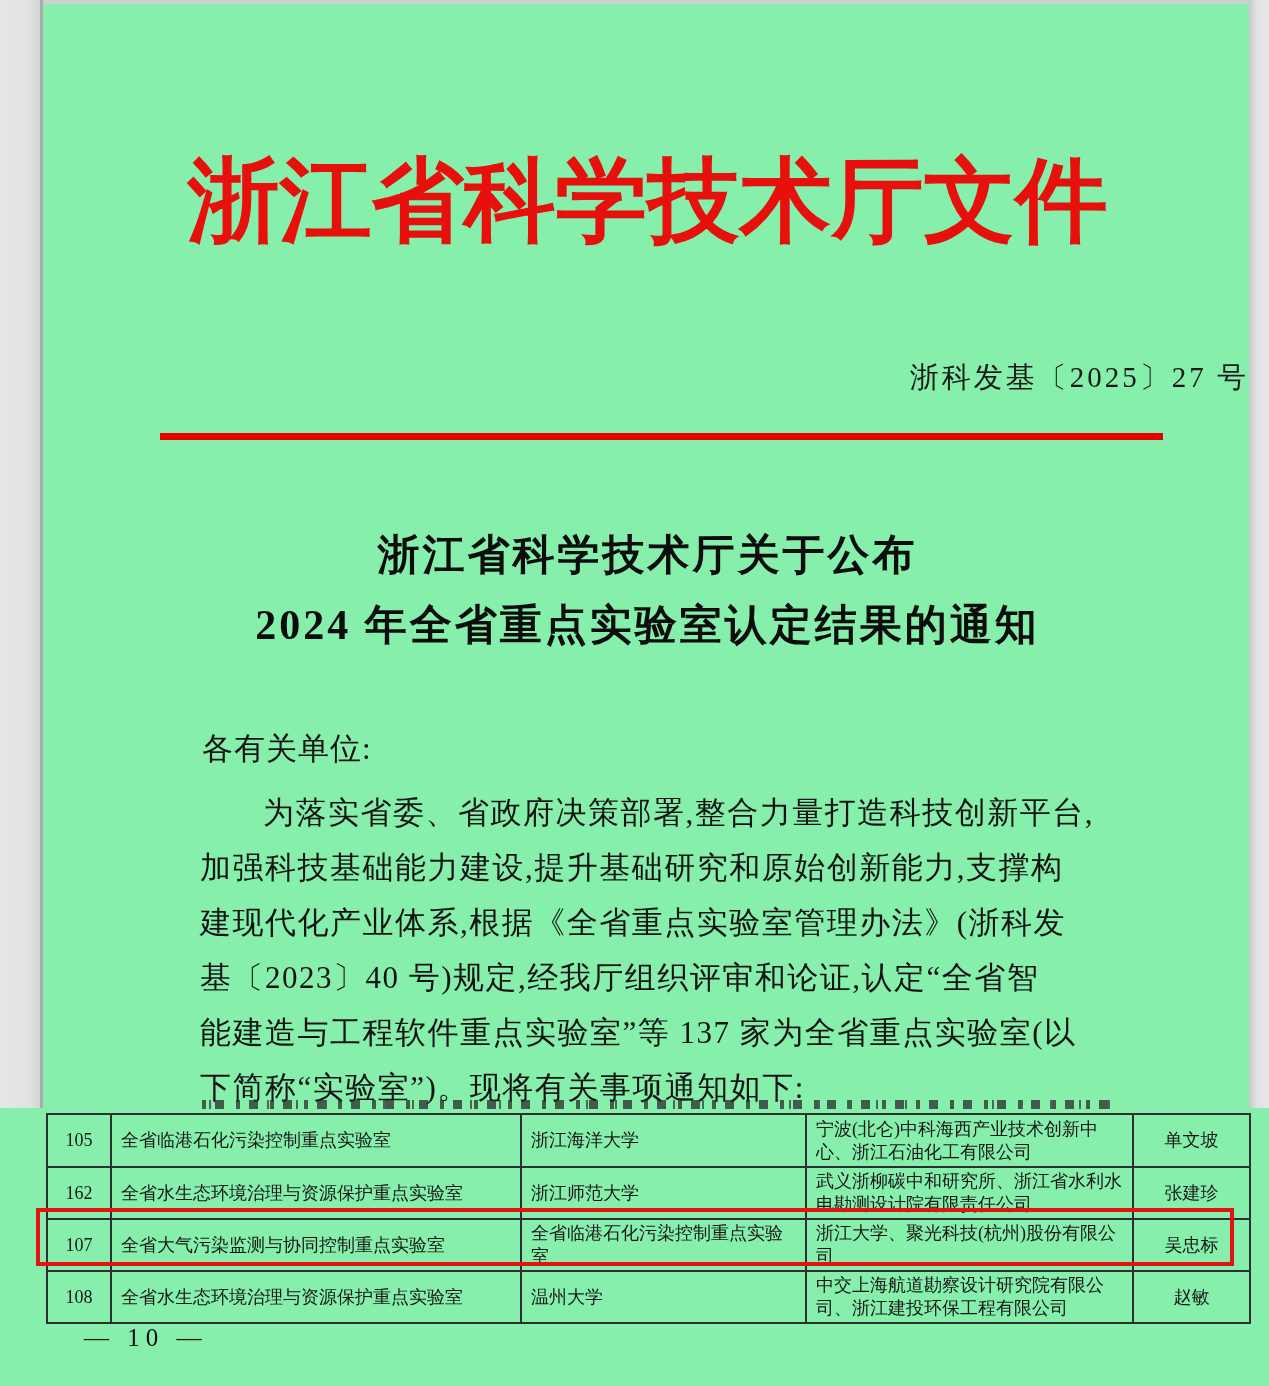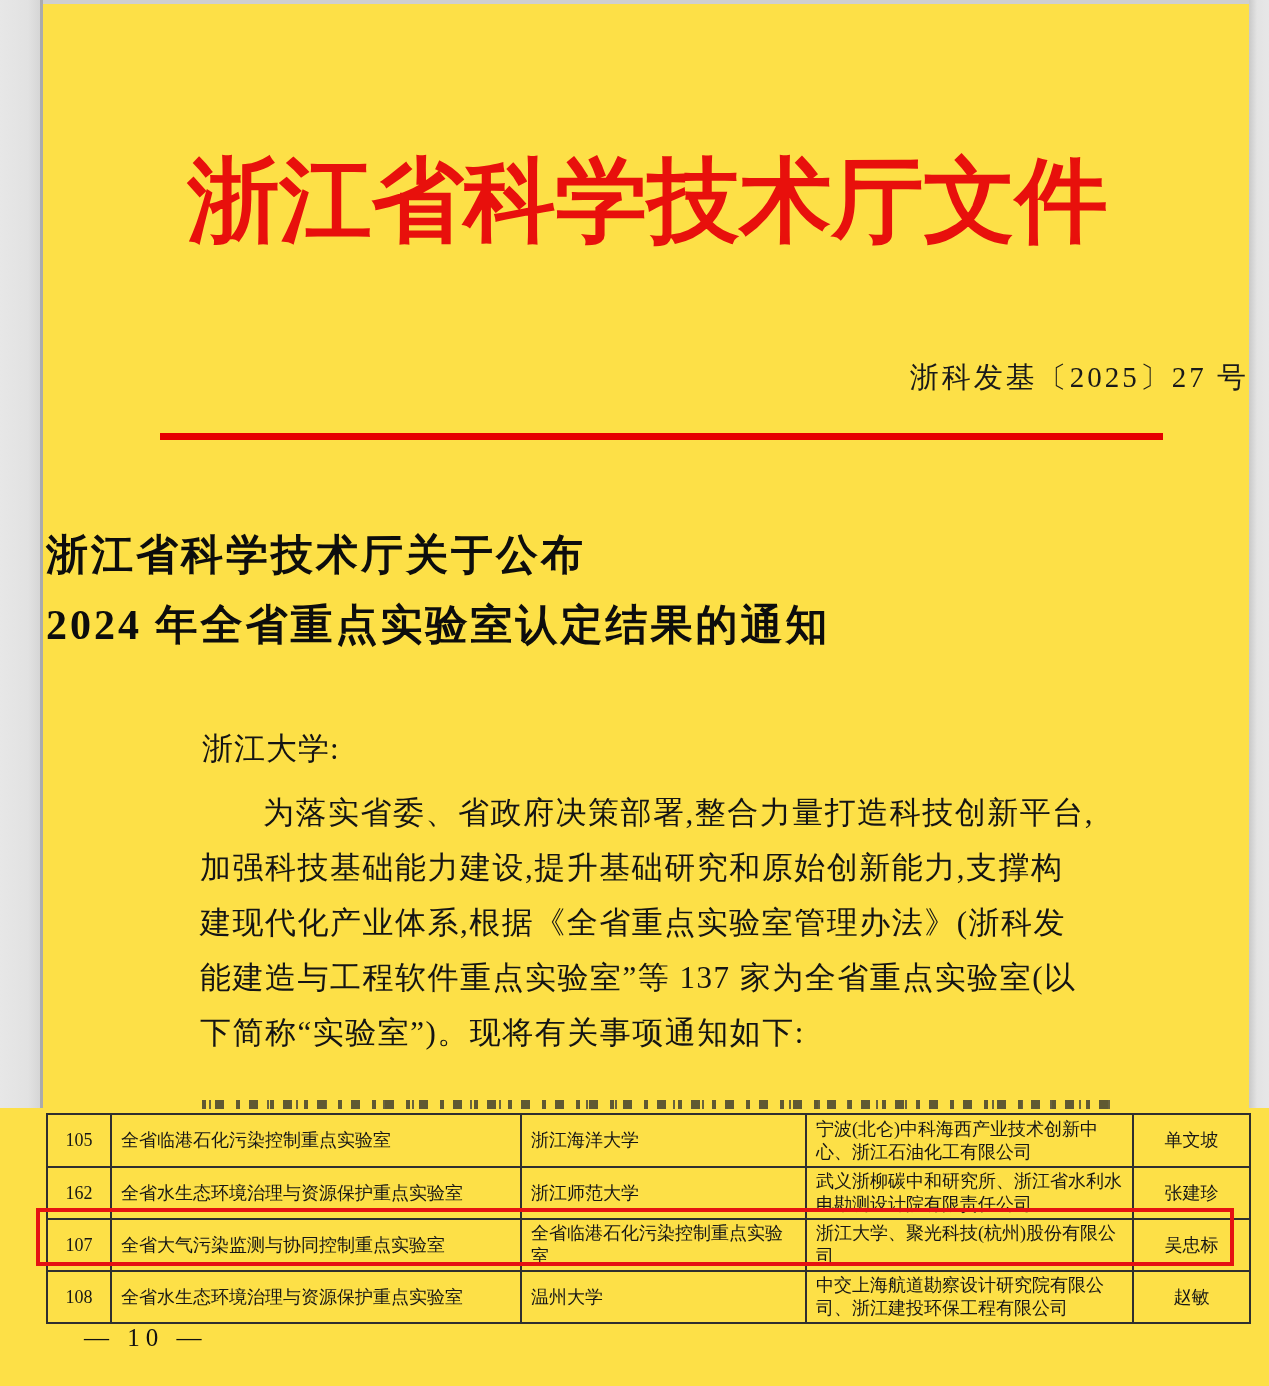--- a/index.html
+++ b/index.html
@@ -1,19 +1,19 @@
 <!DOCTYPE html>
 <html><head>
 <meta charset="utf-8">
 <style>
   * { margin:0; padding:0; box-sizing:border-box; }
   html,body { background:#ffffff; }
   .screen {
     position:relative; width:1269px; height:1386px;
-    background:#fde047; overflow:hidden;
+    background:#86efac; overflow:hidden;
     font-family:"Liberation Serif", serif;
     color:#111111;
   }
   
   .edge-top { position:absolute; left:0; top:0; width:1269px; height:4px; background:#cfcfcf; }
   .edge-left {
     position:absolute; left:0; top:0; width:43px; height:1108px;
     background:linear-gradient(90deg,#e7e7e7 0%,#e2e2e2 70%,#d6d6d6 100%);
     border-right:3px solid #ababab;
   }
@@ -31,21 +31,21 @@
   .doc-number {
     position:absolute; left:46px; top:358px; width:1203px;
     text-align:right; font-size:29px; letter-spacing:3px; color:#1a1a1a;
   }
   .red-divider {
     position:absolute; left:160px; top:433px; width:1003px; height:7px;
     background:#e60000;
   }
   .notice-title {
     position:absolute; left:46px; top:520px; width:1203px;
-    font-weight:bold; font-size:42px; line-height:70px;
+    text-align:center; font-weight:bold; font-size:42px; line-height:70px;
     letter-spacing:3px; color:#0d0d0d;
   }
   .salutation {
     position:absolute; left:202px; top:728px;
     font-size:31px; color:#141414; letter-spacing:1px;
   }
   .body-text {
     position:absolute; left:200px; top:785px; width:920px;
     font-size:31px; line-height:55px; letter-spacing:1.5px; color:#141414;
   }
@@ -95,26 +95,27 @@
 
   <div class="doc-number">浙科发基〔2025〕27 号</div>
 
   <div class="red-divider"></div>
 
   <div class="notice-title">
     <div>浙江省科学技术厅关于公布</div>
     <div>2024 年全省重点实验室认定结果的通知</div>
   </div>
 
-  <div class="salutation">浙江大学:</div>
+  <div class="salutation">各有关单位:</div>
 
   <div class="body-text">
     <div class="body-line indent">为落实省委、省政府决策部署,整合力量打造科技创新平台,</div>
     <div class="body-line">加强科技基础能力建设,提升基础研究和原始创新能力,支撑构</div>
     <div class="body-line">建现代化产业体系,根据《全省重点实验室管理办法》(浙科发</div>
+    <div class="body-line">基〔2023〕40 号)规定,经我厅组织评审和论证,认定“全省智</div>
     <div class="body-line">能建造与工程软件重点实验室”等 137 家为全省重点实验室(以</div>
     <div class="body-line">下简称“实验室”)。现将有关事项通知如下:</div>
   </div>
 
   <div class="cut-sliver"></div>
 
   <table class="labs-table">
     <colgroup>
       <col style="width:64px">
         <col style="width:410px">

